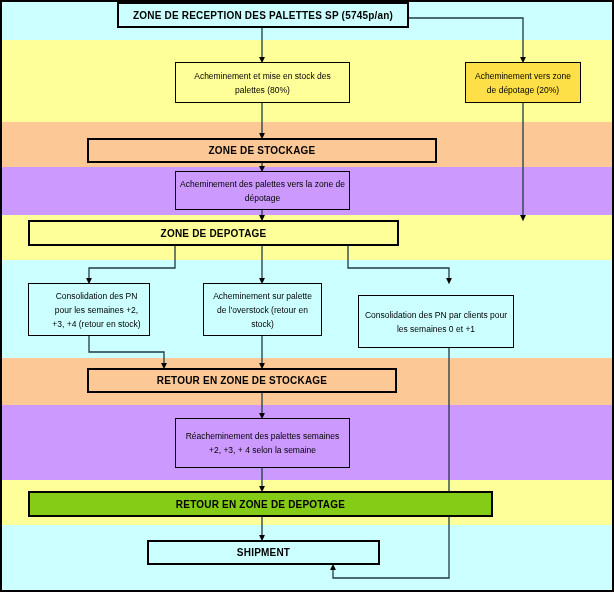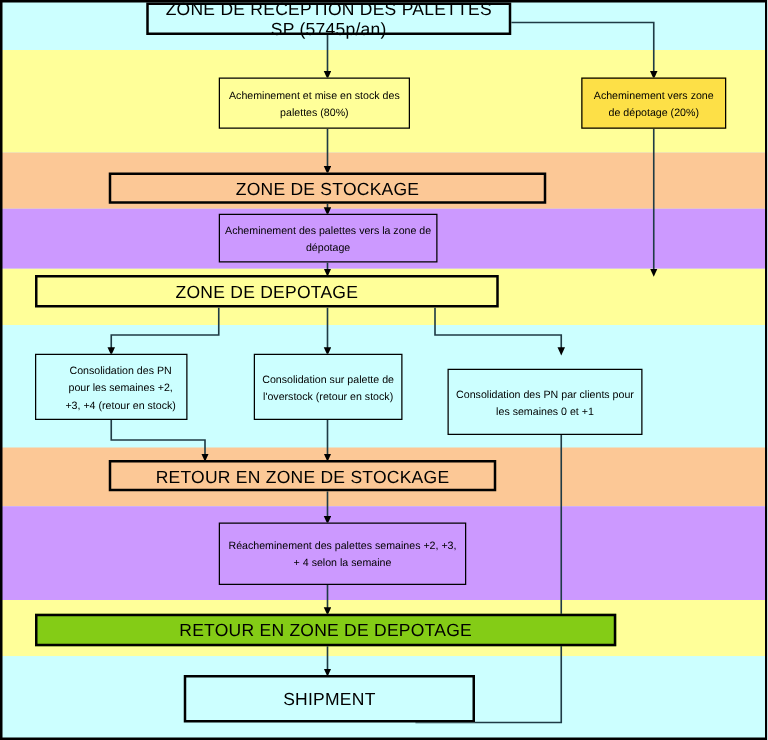--- a/index.html
+++ b/index.html
@@ -57,22 +57,22 @@
   .node .txt {
     display: block;
     width: 100%;
     padding: 0 4px;
     box-sizing: border-box;
     white-space: pre-line;
   }
   
   .banner {
     border: 2.5px solid #000000;
-    font-weight: normal;
-    font-size: 14px;
+    font-weight: bold;
+    font-size: 10px;
     letter-spacing: 0.2px;
   }
   
   .proc {
     border: 1px solid #000000;
     font-weight: normal;
     font-size: 8.5px;
     line-height: 14px;
   }
 </style>
@@ -116,53 +116,53 @@
         <path d="M 262 393 L 262 416" fill="none" stroke="#1f3b45" stroke-width="1.3" marker-end="url(#arrowhead)"></path>
         <path d="M 262 468 L 262 489" fill="none" stroke="#1f3b45" stroke-width="1.3" marker-end="url(#arrowhead)"></path>
         <path d="M 262 517 L 262 538" fill="none" stroke="#1f3b45" stroke-width="1.3" marker-end="url(#arrowhead)"></path>
       </g>
   </svg>
 
   <div id="nodes">
       <div class="node banner" style="left: 117px; top: 2px; width: 292px; height: 26px; background: rgb(204, 255, 255);">
         <span class="txt">ZONE DE RECEPTION DES PALETTES SP (5745p/an)</span>
       </div>
-      <div class="node proc" style="left: 175px; top: 62px; width: 153px; height: 41px; background: rgb(255, 255, 153);">
+      <div class="node proc" style="left: 175px; top: 62px; width: 175px; height: 41px; background: rgb(255, 255, 153);">
         <span class="txt">Acheminement et mise en stock des palettes (80%)</span>
       </div>
       <div class="node proc" style="left: 465px; top: 62px; width: 116px; height: 41px; background: #fde047;">
         <span class="txt">Acheminement vers zone de dépotage (20%)</span>
       </div>
       <div class="node banner" style="left: 87px; top: 138px; width: 350px; height: 25px; background: rgb(252, 200, 150);">
         <span class="txt">ZONE DE STOCKAGE</span>
       </div>
       <div class="node proc" style="left: 175px; top: 171px; width: 175px; height: 39px; background: rgb(204, 153, 255);">
         <span class="txt">Acheminement des palettes vers la zone de dépotage</span>
       </div>
       <div class="node banner" style="left: 28px; top: 220px; width: 371px; height: 26px; background: rgb(255, 255, 153);">
         <span class="txt">ZONE DE DEPOTAGE</span>
       </div>
       <div class="node proc" style="left: 28px; top: 283px; width: 122px; height: 53px; background: rgb(204, 255, 255); padding-left: 15px;">
         <span class="txt">Consolidation des PN pour les semaines +2, +3, +4 (retour en stock)</span>
       </div>
       <div class="node proc" style="left: 203px; top: 283px; width: 119px; height: 53px; background: rgb(204, 255, 255);">
-        <span class="txt">Consolidation sur palette de l'overstock (retour en stock)</span>
+        <span class="txt">Acheminement sur palette de l'overstock (retour en stock)</span>
       </div>
       <div class="node proc" style="left: 358px; top: 283px; width: 156px; height: 53px; background: rgb(204, 255, 255); margin-top: 12px;">
         <span class="txt">Consolidation des PN par clients pour les semaines 0 et +1</span>
       </div>
       <div class="node banner" style="left: 87px; top: 368px; width: 310px; height: 25px; background: rgb(252, 200, 150);">
         <span class="txt">RETOUR EN ZONE DE STOCKAGE</span>
       </div>
-      <div class="node proc" style="left: 175px; top: 418px; width: 198px; height: 50px; background: rgb(204, 153, 255);">
+      <div class="node proc" style="left: 175px; top: 418px; width: 175px; height: 50px; background: rgb(204, 153, 255);">
         <span class="txt">Réacheminement des palettes semaines +2, +3, + 4 selon la semaine</span>
       </div>
       <div class="node banner" style="left: 28px; top: 491px; width: 465px; height: 26px; background: #84cc16;">
         <span class="txt">RETOUR EN ZONE DE DEPOTAGE</span>
       </div>
-      <div class="node banner" style="left: 147px; top: 540px; width: 233px; height: 38px; background: rgb(204, 255, 255);">
+      <div class="node banner" style="left: 147px; top: 540px; width: 233px; height: 25px; background: rgb(204, 255, 255);">
         <span class="txt">SHIPMENT</span>
       </div>
     </div>
 
   <div id="frame"></div>
 
 </div>
 
 </body></html>

